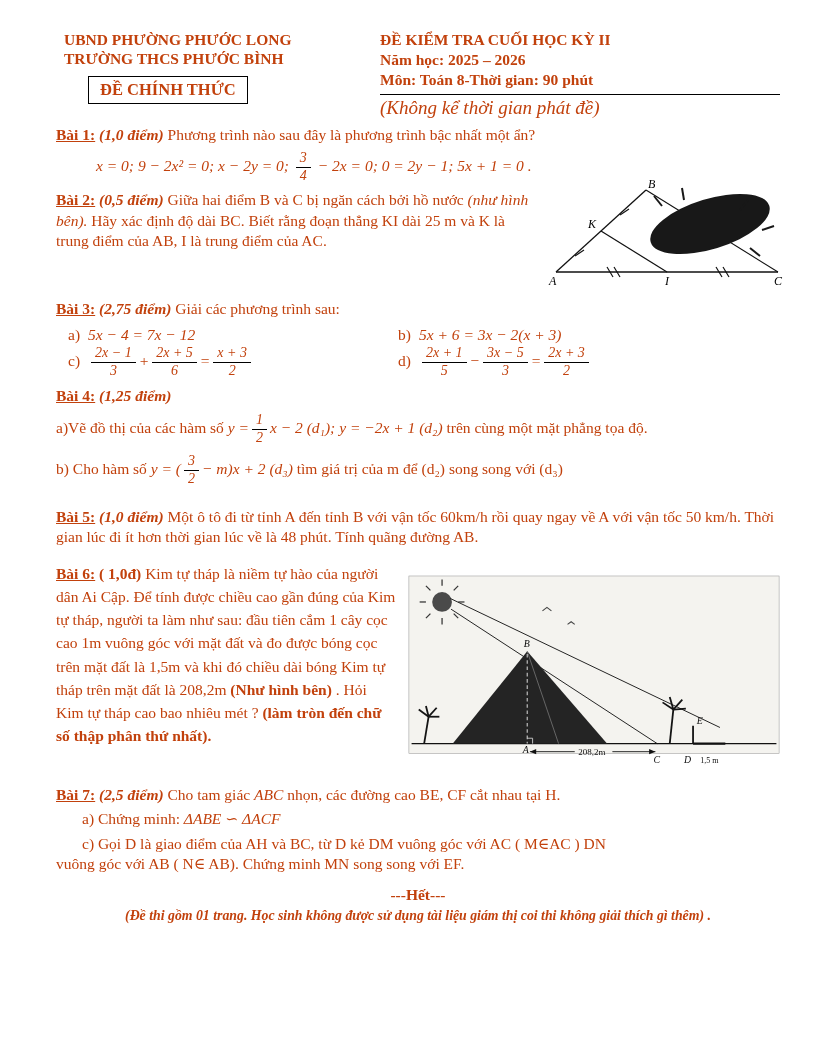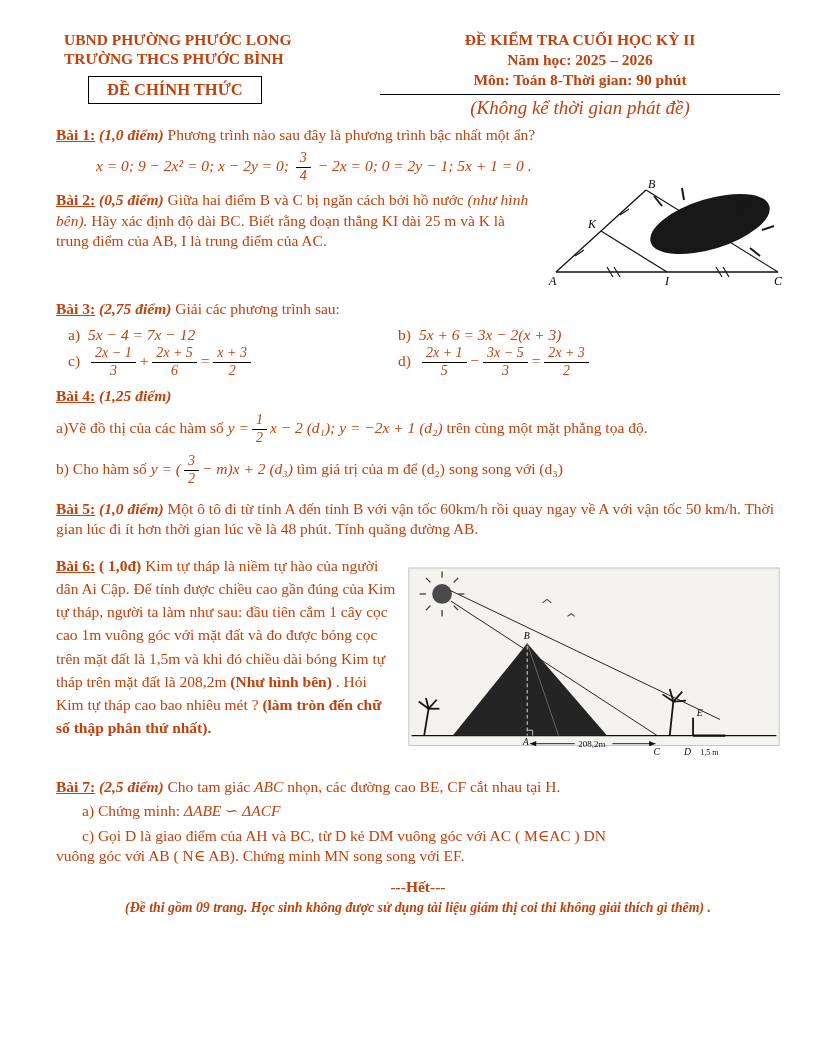--- a/index.html
+++ b/index.html
@@ -11,22 +11,22 @@
   }
   .b{font-weight:bold}
   .i{font-style:italic}
   .bi{font-weight:bold;font-style:italic}
   .bu{font-weight:bold;text-decoration:underline}
   .math{font-style:italic}
   
   .hdr{display:flex;justify-content:space-between;margin-bottom:4px}
   .hdr-left{width:300px;text-align:left;padding-left:8px}
   .hdr-left .ln{font-weight:bold;font-size:15.5px;line-height:1.25}
-  .stamp-box{display:inline-block;border:1.6px solid #000;padding:2px 18px;margin:7px 0 0 24px;font-weight:bold;font-size:16.5px}
-  .hdr-right{width:400px;text-align:center}
+  .stamp-box{display:inline-block;border:1.6px solid #000;padding:2px 11px;margin:7px 0 0 24px;font-weight:bold;font-size:16.5px}
+  .hdr-right{width:400px;}
   .hdr-right .ln{font-weight:bold;font-size:15.5px;line-height:1.3}
   .hdr-right .rule{border-bottom:1.4px solid #000;padding-bottom:4px}
   .hdr-right .sub{font-style:italic;font-size:19px}
   section{margin-bottom:7px}
   .head-inline{margin:0}
   
   .frac{display:inline-block;vertical-align:middle;text-align:center;line-height:1.05;margin:0 3px;font-style:italic;font-size:14px}
   .frac .n{display:block;padding:0 4px 1px}
   .frac .d{display:block;border-top:1.2px solid #000;padding:1px 4px 0}
   
@@ -148,21 +148,21 @@
       <span class="bi">(1,25 điểm)</span>
     </p>
     <div style="margin:7px 0 0 0">
       <span>a)Vẽ đồ thị của các hàm số  </span><span class="math">y =</span><span class="frac"><span class="n">1</span><span class="d">2</span></span><span class="math">x − 2 (d₁); y = −2x + 1 (d₂)</span><span> trên cùng một mặt phẳng tọa độ.</span>
     </div>
     <div style="margin:9px 0 0 0">
       <span>b) Cho hàm số  </span><span class="math">y = (</span><span class="frac"><span class="n">3</span><span class="d">2</span></span><span class="math">− m)x + 2   (d₃)</span><span>  tìm giá trị của m để (d₂) song song với (d₃)</span>
     </div>
   </section>
 
-  <section style="margin-top:12px">
+  <section style="margin-top:20px">
     <p class="head-inline">
       <span class="bu">Bài 5:</span>
       <span class="bi">(1,0 điểm)</span>
       <span>Một ô tô đi từ tỉnh A đến tỉnh B với vận tốc 60km/h rồi quay ngay về A với vận tốc 50 km/h. Thời gian lúc đi ít hơn thời gian lúc về là 48 phút. Tính quãng đường AB.</span>
     </p>
   </section>
 
   <section style="margin-top:14px">
     <div class="bai6-flex">
       <div class="bai6-text">
@@ -240,16 +240,16 @@
     </p>
     <div class="indent" style="margin-top:4px">
       <span>a) Chứng minh:  </span><span class="math">ΔABE ∽ ΔACF</span>
     </div>
     <div class="indent" style="margin-top:4px">c) Gọi D là giao điểm của AH và BC, từ D kẻ DM vuông góc với AC ( M∈AC ) DN</div>
     <div>vuông góc với AB ( N∈ AB). Chứng minh MN song song với EF.</div>
   </section>
 
   <div class="footer">
     <div class="het">---Hết---</div>
-    <div class="note">(Đề thi gồm 09 trang. Học sinh không được sử dụng tài liệu giám thị coi thi không giải thích gì thêm) .</div>
+    <div class="note">(Đề thi gồm 01 trang. Học sinh không được sử dụng tài liệu giám thị coi thi không giải thích gì thêm) .</div>
   </div>
 
 </div>
 
 </body></html>

